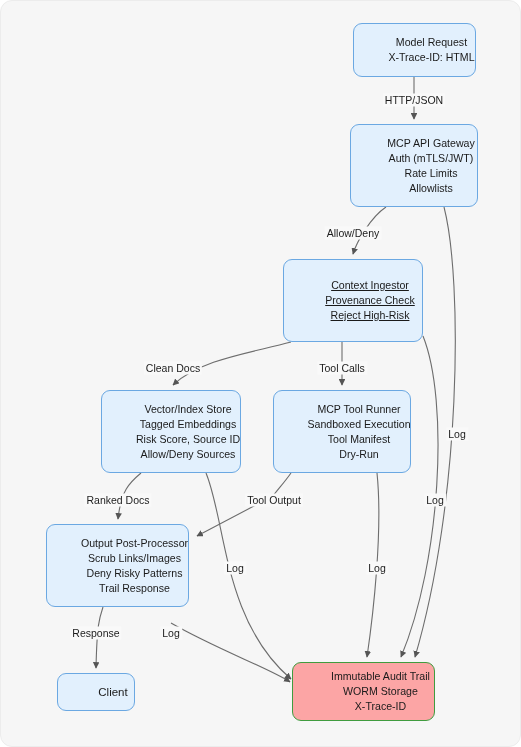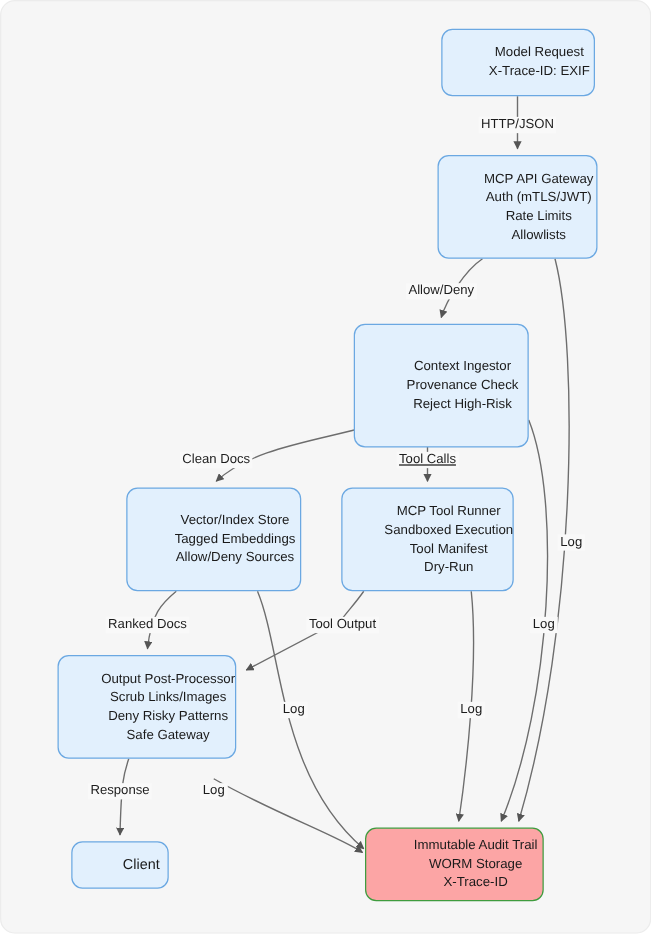--- a/index.html
+++ b/index.html
@@ -38,64 +38,65 @@
       <path d="M205,472 C225,520 222,620 290,678"></path>
       <path d="M376,472 C382,530 372,615 366,656"></path>
       <path d="M422,335 C448,400 440,560 400,656"></path>
       <path d="M443,206 C462,280 460,500 414,656"></path>
     </g>
   </svg>
 
   <div id="nodes">
       <div class="node blue" style="left: 352px; top: 22px; width: 123px; height: 54px; font-size: 10.6px; line-height: 15px;">
         <span class="ln">Model Request</span>
-        <span class="ln">X-Trace-ID: EXIF</span>
+        <span class="ln">X-Trace-ID: HTML</span>
       </div>
       <div class="node blue" style="left: 349px; top: 123px; width: 128px; height: 83px; font-size: 10.6px; line-height: 15px;">
         <span class="ln">MCP API Gateway</span>
         <span class="ln">Auth (mTLS/JWT)</span>
         <span class="ln">Rate Limits</span>
         <span class="ln">Allowlists</span>
       </div>
-      <div class="node blue" style="left: 282px; top: 258px; width: 140px; height: 99px; font-size: 10.6px; line-height: 15px;">
+      <div class="node blue" style="left: 282px; top: 258px; width: 140px; height: 83px; font-size: 10.6px; line-height: 15px; text-decoration: underline;">
         <span class="ln">Context Ingestor</span>
         <span class="ln">Provenance Check</span>
         <span class="ln">Reject High-Risk</span>
       </div>
       <div class="node blue" style="left: 100px; top: 389px; width: 140px; height: 83px; font-size: 10.6px; line-height: 15px;">
         <span class="ln">Vector/Index Store</span>
         <span class="ln">Tagged Embeddings</span>
+        <span class="ln">Risk Score, Source ID</span>
         <span class="ln">Allow/Deny Sources</span>
       </div>
       <div class="node blue" style="left: 272px; top: 389px; width: 138px; height: 83px; font-size: 10.6px; line-height: 15px;">
         <span class="ln">MCP Tool Runner</span>
         <span class="ln">Sandboxed Execution</span>
         <span class="ln">Tool Manifest</span>
         <span class="ln">Dry-Run</span>
       </div>
       <div class="node blue" style="left: 45px; top: 523px; width: 143px; height: 83px; font-size: 10.6px; line-height: 15px;">
         <span class="ln">Output Post-Processor</span>
         <span class="ln">Scrub Links/Images</span>
         <span class="ln">Deny Risky Patterns</span>
-        <span class="ln">Safe Gateway</span>
+        <span class="ln">Trail Response</span>
       </div>
       <div class="node blue" style="left: 56px; top: 672px; width: 78px; height: 38px; font-size: 11.5px; line-height: 15px;">
         <span class="ln">Client</span>
       </div>
       <div class="node green" style="left: 291px; top: 661px; width: 143px; height: 59px; font-size: 10.6px; line-height: 15px;">
         <span class="ln">Immutable Audit Trail</span>
         <span class="ln">WORM Storage</span>
         <span class="ln">X-Trace-ID</span>
       </div>
     </div>
   <div id="labels">
       <div class="elabel" style="left: 413px; top: 99px; text-align: right;">HTTP/JSON</div>
       <div class="elabel" style="left: 352px; top: 232px;">Allow/Deny</div>
       <div class="elabel" style="left: 172px; top: 367px;">Clean Docs</div>
-      <div class="elabel" style="left: 341px; top: 367px; text-decoration: underline;">Tool Calls</div>
+      <div class="elabel" style="left: 341px; top: 367px;">Tool Calls</div>
       <div class="elabel" style="left: 117px; top: 499px;">Ranked Docs</div>
       <div class="elabel" style="left: 273px; top: 499px;">Tool Output</div>
       <div class="elabel" style="left: 95px; top: 632px;">Response</div>
       <div class="elabel" style="left: 170px; top: 632px;">Log</div>
       <div class="elabel" style="left: 234px; top: 567px;">Log</div>
       <div class="elabel" style="left: 376px; top: 567px;">Log</div>
       <div class="elabel" style="left: 434px; top: 499px;">Log</div>
       <div class="elabel" style="left: 456px; top: 433px;">Log</div>
     </div>
 </div>

